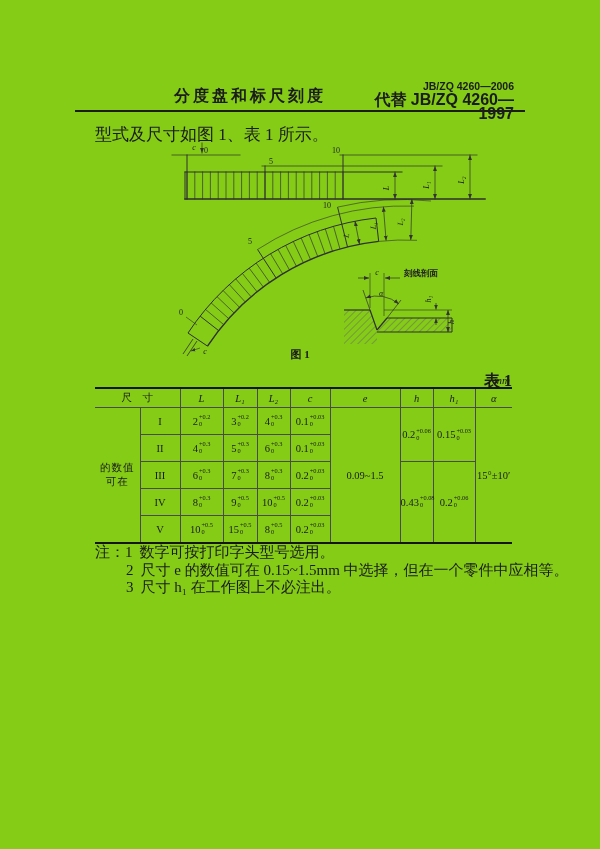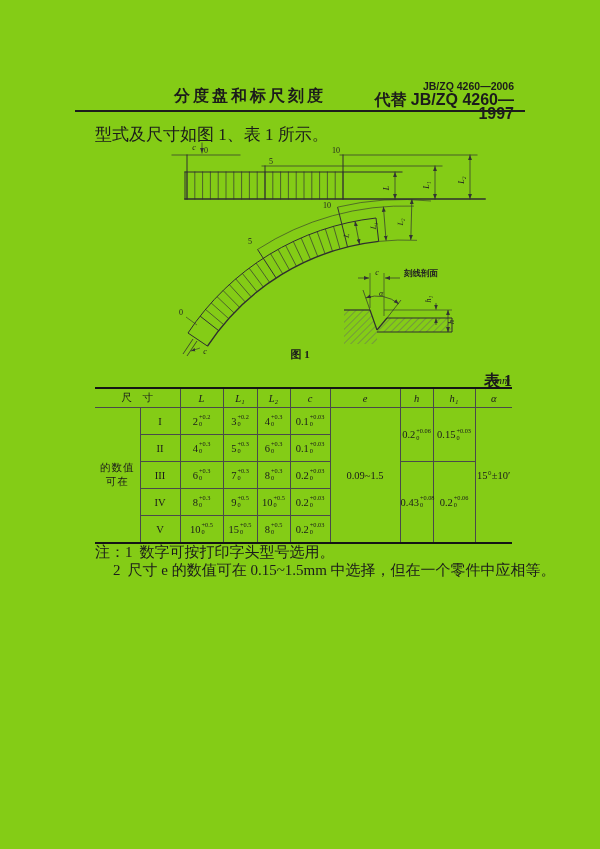--- a/index.html
+++ b/index.html
@@ -26,21 +26,21 @@
   .lit{font-style:italic;font-family:"Liberation Serif","DejaVu Serif",serif;}
   .cjk-small{font-family:"Liberation Sans","DejaVu Sans",sans-serif;font-size:10px;letter-spacing:1px;}
   .no-l{border-left:none !important;}
   .no-r{border-right:none !important;}
   .tol{display:inline-flex;align-items:center;}
   .tol .tv{font-size:10.5px;}
   .tol .st{display:inline-flex;flex-direction:column;line-height:1.05;font-size:6.3px;margin-left:1px;
            text-align:left;align-items:flex-start;transform:translateY(-0.5px);}
   .notes{left:95px;top:544px;width:430px;font-size:15px;line-height:17.5px;}
   .notes .nline{white-space:nowrap;}
-  .notes .ind{margin-left:18px;font-family:Liberation Serif, serif;}
+  .notes .ind{margin-left:31px;font-family:Liberation Serif, serif;}
   .notes .nno{margin-right:7px;}
   svg text{font-family:"Liberation Serif","DejaVu Serif",serif;fill:#222;}
   svg .num{font-size:8px;}
   svg .dim{font-size:8px;font-style:italic;}
   svg .seclab{font-family:"Liberation Sans","DejaVu Sans",sans-serif;font-weight:bold;font-size:8.5px;font-style:normal;}
 </style>
 </head>
 <body>
 
 <div class="page">
@@ -417,15 +417,16 @@
                 <span>0</span>
               </span>
             </span></td>
     </tr>
     </tbody>
   </table>
 
   <div class="abs notes">
     <div class="nline"><span>注：</span><span class="nno">1</span><span>数字可按打印字头型号选用。</span></div>
     <div class="nline ind"><span class="nno">2</span><span>尺寸 e 的数值可在 0.15~1.5mm 中选择，但在一个零件中应相等。</span></div>
+    <div class="nline ind"><span class="nno">3</span><span>尺寸 h₁ 在工作图上不必注出。</span></div>
   </div>
 
 </div>
 
 </body></html>

